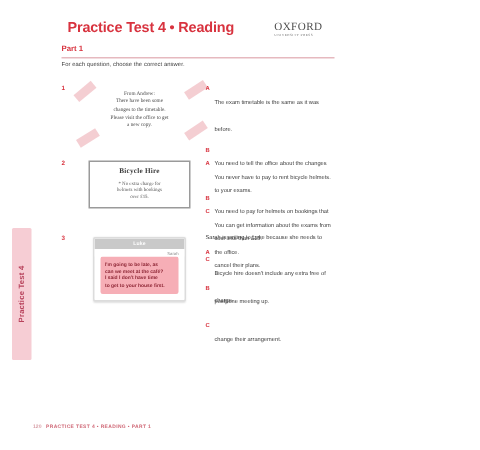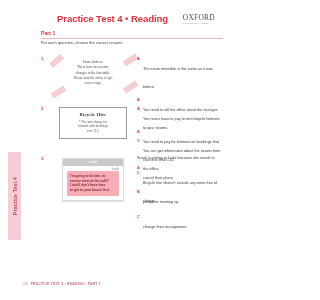--- a/index.html
+++ b/index.html
@@ -45,21 +45,21 @@
   
   .header {
     position: absolute;
     left: 41px;
     top: 13px;
     right: 8px;
     height: 22px;
   }
   .doc-title {
     position: absolute;
-    left: 16px;
+    left: 4px;
     top: 0;
     font-size: 9.6px;
     font-weight: bold;
     color: #d8333f;
     letter-spacing: -0.1px;
     white-space: nowrap;
   }
   .logo {
     position: absolute;
     right: 8px;

